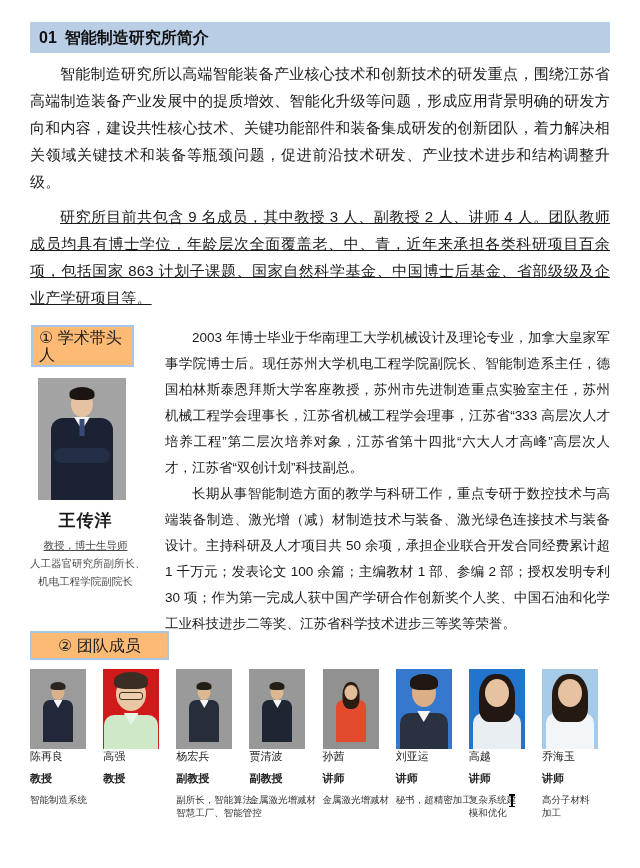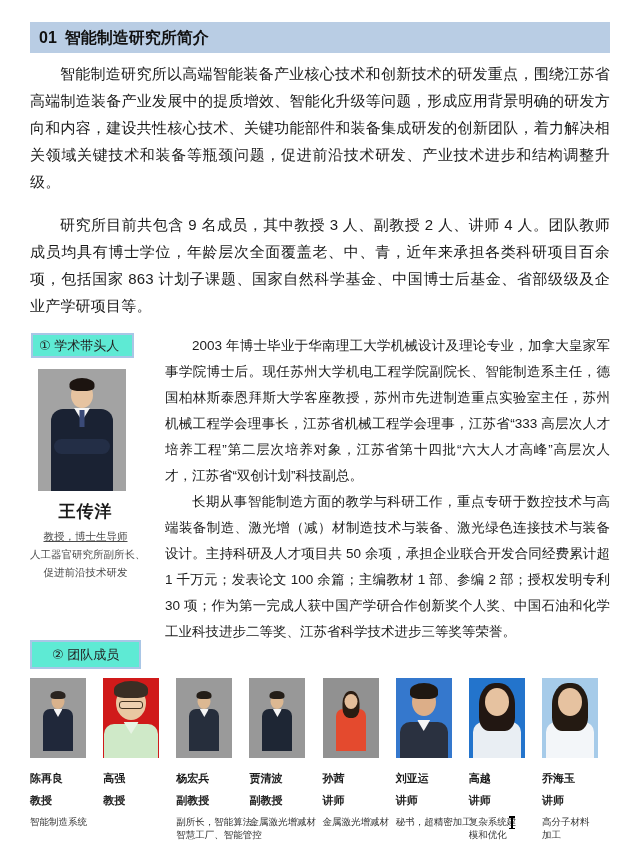--- a/index.html
+++ b/index.html
@@ -5,32 +5,32 @@
   html,body{margin:0;padding:0;background:#fff;}
   body{width:640px;height:868px;overflow:hidden;font-family:"Liberation Sans","DejaVu Sans",sans-serif;color:#1a1a1a;}
   .page{padding:22px 30px 0 30px;box-sizing:border-box;width:640px;height:868px;}
 
   
   .section-bar{height:31px;line-height:31px;background:#b9cde4;padding-left:9px;font-size:16px;font-weight:bold;color:#111;}
   .section-bar .bar-num{font-weight:bold;margin-right:8px;}
 
   
   .body-para{font-size:15px;line-height:27px;text-align:justify;text-indent:2em;margin:7px 0 0 0;letter-spacing:.2px;}
-  .body-para.second{margin-top:16px;}
+  .body-para.second{margin-top:8px;text-decoration:underline;}
   .bar-02{margin-top:5px;}
 
   
   .leader-row{display:flex;margin-top:14px;}
   .leader-left{width:135px;box-sizing:border-box;padding-right:24px;flex:none;}
   .leader-right{flex:1;}
   .bio-para{font-size:13.5px;line-height:26px;text-align:justify;text-indent:2em;margin:0;}
 
-  .tag-box{display:inline-block;border:2px solid #a9c6e6;background:#5eead4;padding:2px 6px;font-size:13px;line-height:17px;color:#222;box-sizing:border-box;}
+  .tag-box{display:inline-block;border:2px solid #a9c6e6;background:#fdba74;padding:2px 6px;font-size:16px;line-height:17px;color:#222;box-sizing:border-box;}
   .tag-box.leader-tag{width:103px;margin-left:1px;}
-  .tag-box.members-tag{margin-top:-24px;padding:4px 20px;}
+  .tag-box.members-tag{margin-top:-24px;padding:4px 26px;}
 
   .leader-name{font-size:17px;font-weight:bold;text-align:center;margin-top:9px;letter-spacing:1px;}
   .leader-title{font-size:10.5px;line-height:18px;color:#4a4a4a;text-align:center;white-space:nowrap;}
   .leader-title.first{margin-top:4px;text-decoration:underline;}
 
   
   .photo{position:relative;overflow:hidden;background:var(--bg,#999);}
   .photo div{position:absolute;left:50%;transform:translateX(-50%);}
   .photo .torso{background:var(--suit,#222);}
   .photo .shirt{background:var(--shirt,#f7f7f7);clip-path:polygon(0 0,100% 0,50% 100%);}
@@ -60,21 +60,21 @@
 
   .pose-bust-close .torso{width:54px;height:34px;top:46px;border-radius:10px 10px 0 0;}
   .pose-bust-close .shirt{width:15px;height:12px;top:44px;}
   .pose-bust-close .head{width:30px;height:34px;top:8px;}
   .pose-bust-close .hair{width:34px;height:17px;top:3px;border-radius:50% 50% 30% 30%;}
   .pose-bust-close .glasses{width:22px;height:6px;top:23px;border:1px solid #41311f;border-radius:3px;background:rgba(255,255,255,.15);}
 
   
   .team-grid{display:flex;justify-content:space-between;margin-top:9px;width:580px;}
   .member{width:68px;flex:none;}
-  .m-name{font-size:11px;font-weight:bold;margin-top:13px;white-space:nowrap;}
+  .m-name{font-size:11px;font-weight:normal;white-space:nowrap;}
   .m-title{font-size:11px;font-weight:bold;margin-top:7px;color:#222;}
   .m-desc{font-size:9.5px;line-height:13px;margin-top:7px;color:#333;white-space:pre-line;width:90px;position:relative;}
 
   
   .text-cursor{position:absolute;left:42px;top:-1px;width:2px;height:13px;background:#000;}
   .text-cursor::before,.text-cursor::after{content:"";position:absolute;left:-2px;width:6px;height:1.5px;background:#000;}
   .text-cursor::before{top:0;}
   .text-cursor::after{bottom:0;}
 </style>
 </head>
@@ -102,21 +102,21 @@
         <div class="torso"></div>
         <div class="shirt"></div>
         <div class="tie"></div>
         <div class="arms"></div>
         <div class="head"></div>
         <div class="hair"></div>
       </div>
       <div class="leader-name">王传洋</div>
       <div class="leader-title first">教授，博士生导师</div>
       <div class="leader-title">人工器官研究所副所长、</div>
-      <div class="leader-title">促进前沿技术研发</div>
+      <div class="leader-title">机电工程学院副院长</div>
     </div>
     <div class="leader-right">
       <p class="bio-para">2003 年博士毕业于华南理工大学机械设计及理论专业，加拿大皇家军事学院博士后。现任苏州大学机电工程学院副院长、智能制造系主任，德国柏林斯泰恩拜斯大学客座教授，苏州市先进制造重点实验室主任，苏州机械工程学会理事长，江苏省机械工程学会理事，江苏省“333 高层次人才培养工程”第二层次培养对象，江苏省第十四批“六大人才高峰”高层次人才，江苏省“双创计划”科技副总。</p>
       <p class="bio-para">长期从事智能制造方面的教学与科研工作，重点专研于数控技术与高端装备制造、激光增（减）材制造技术与装备、激光绿色连接技术与装备设计。主持科研及人才项目共 50 余项，承担企业联合开发合同经费累计超 1 千万元；发表论文 100 余篇；主编教材 1 部、参编 2 部；授权发明专利 30 项；作为第一完成人获中国产学研合作创新奖个人奖、中国石油和化学工业科技进步二等奖、江苏省科学技术进步三等奖等荣誉。</p>
     </div>
   </div>
 
   
   <div class="tag-box members-tag">
     <span>② 团队成员</span>

